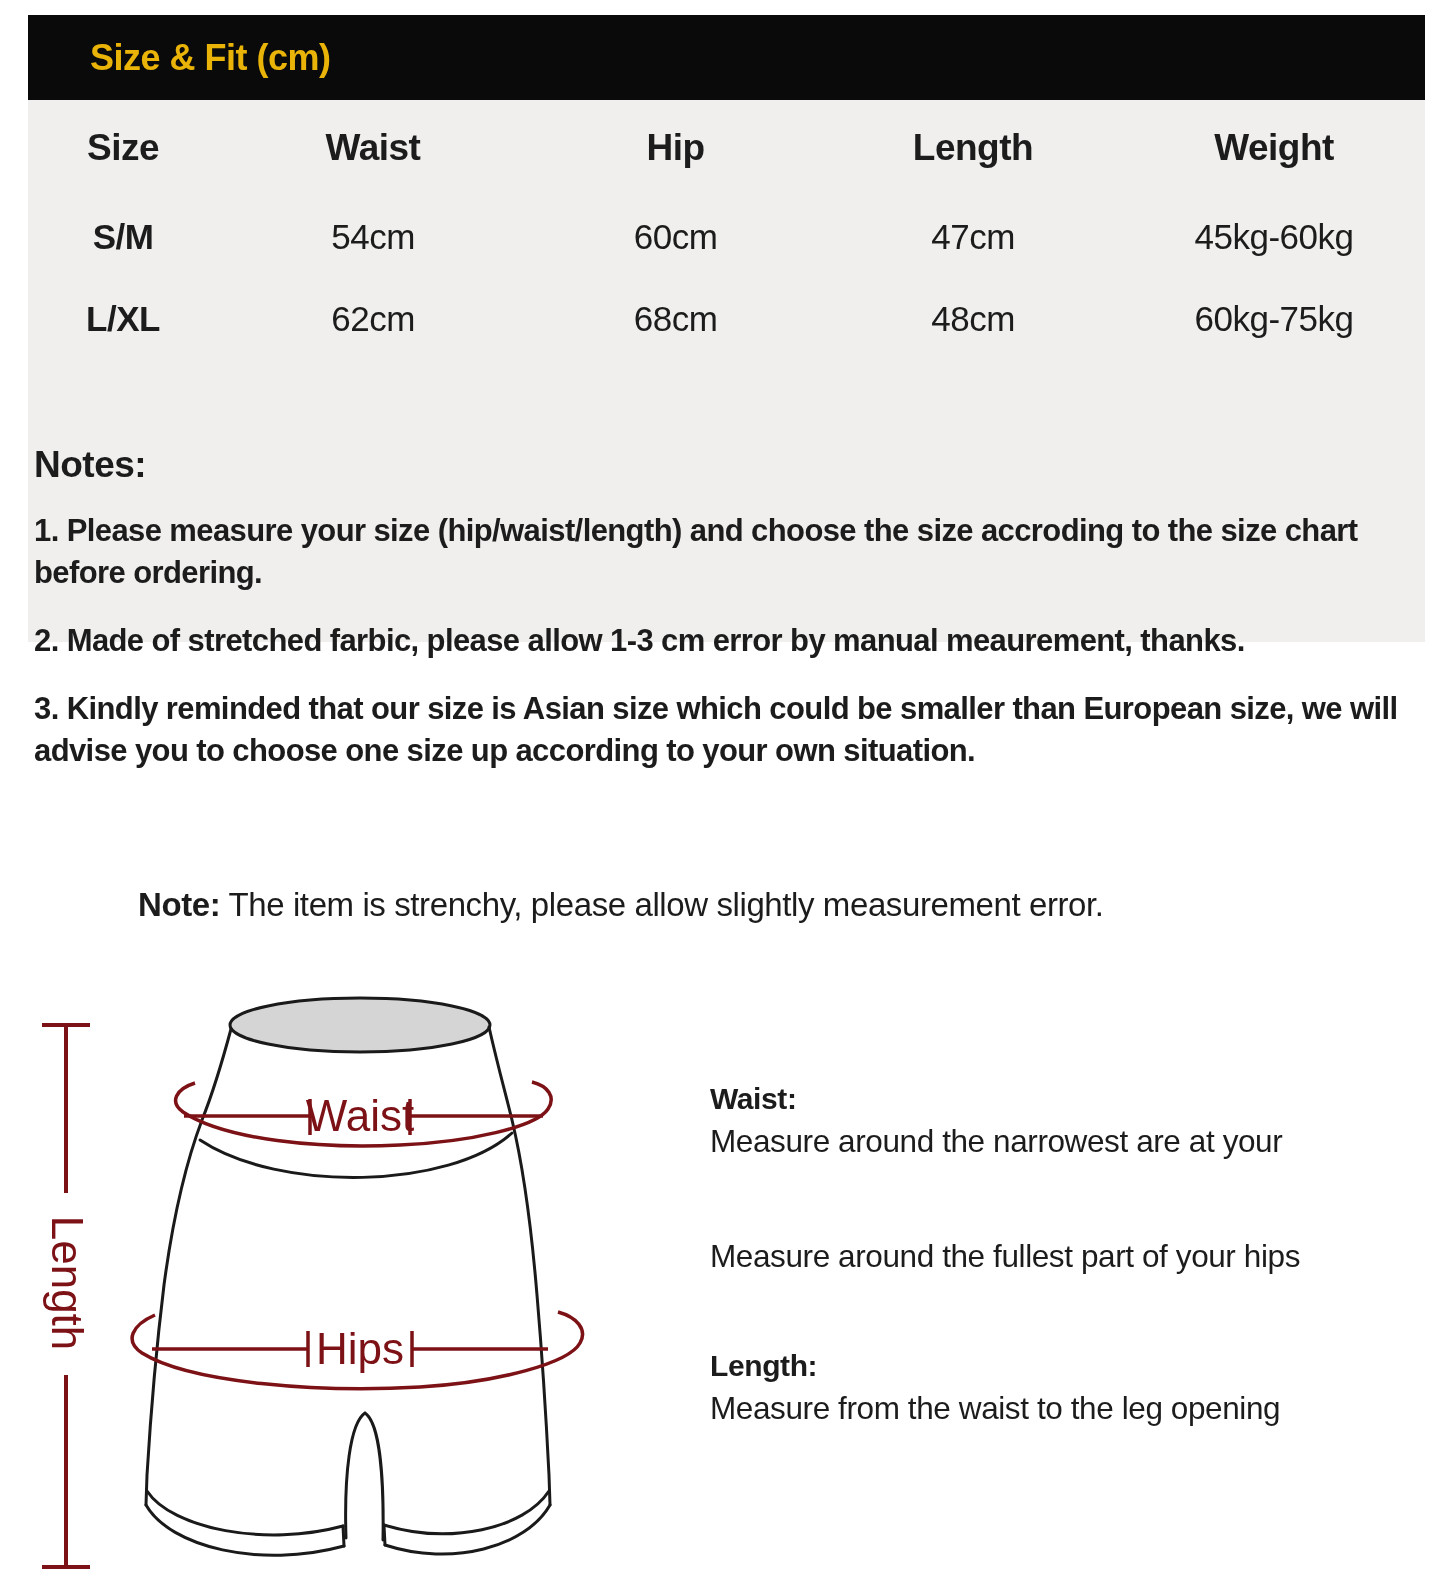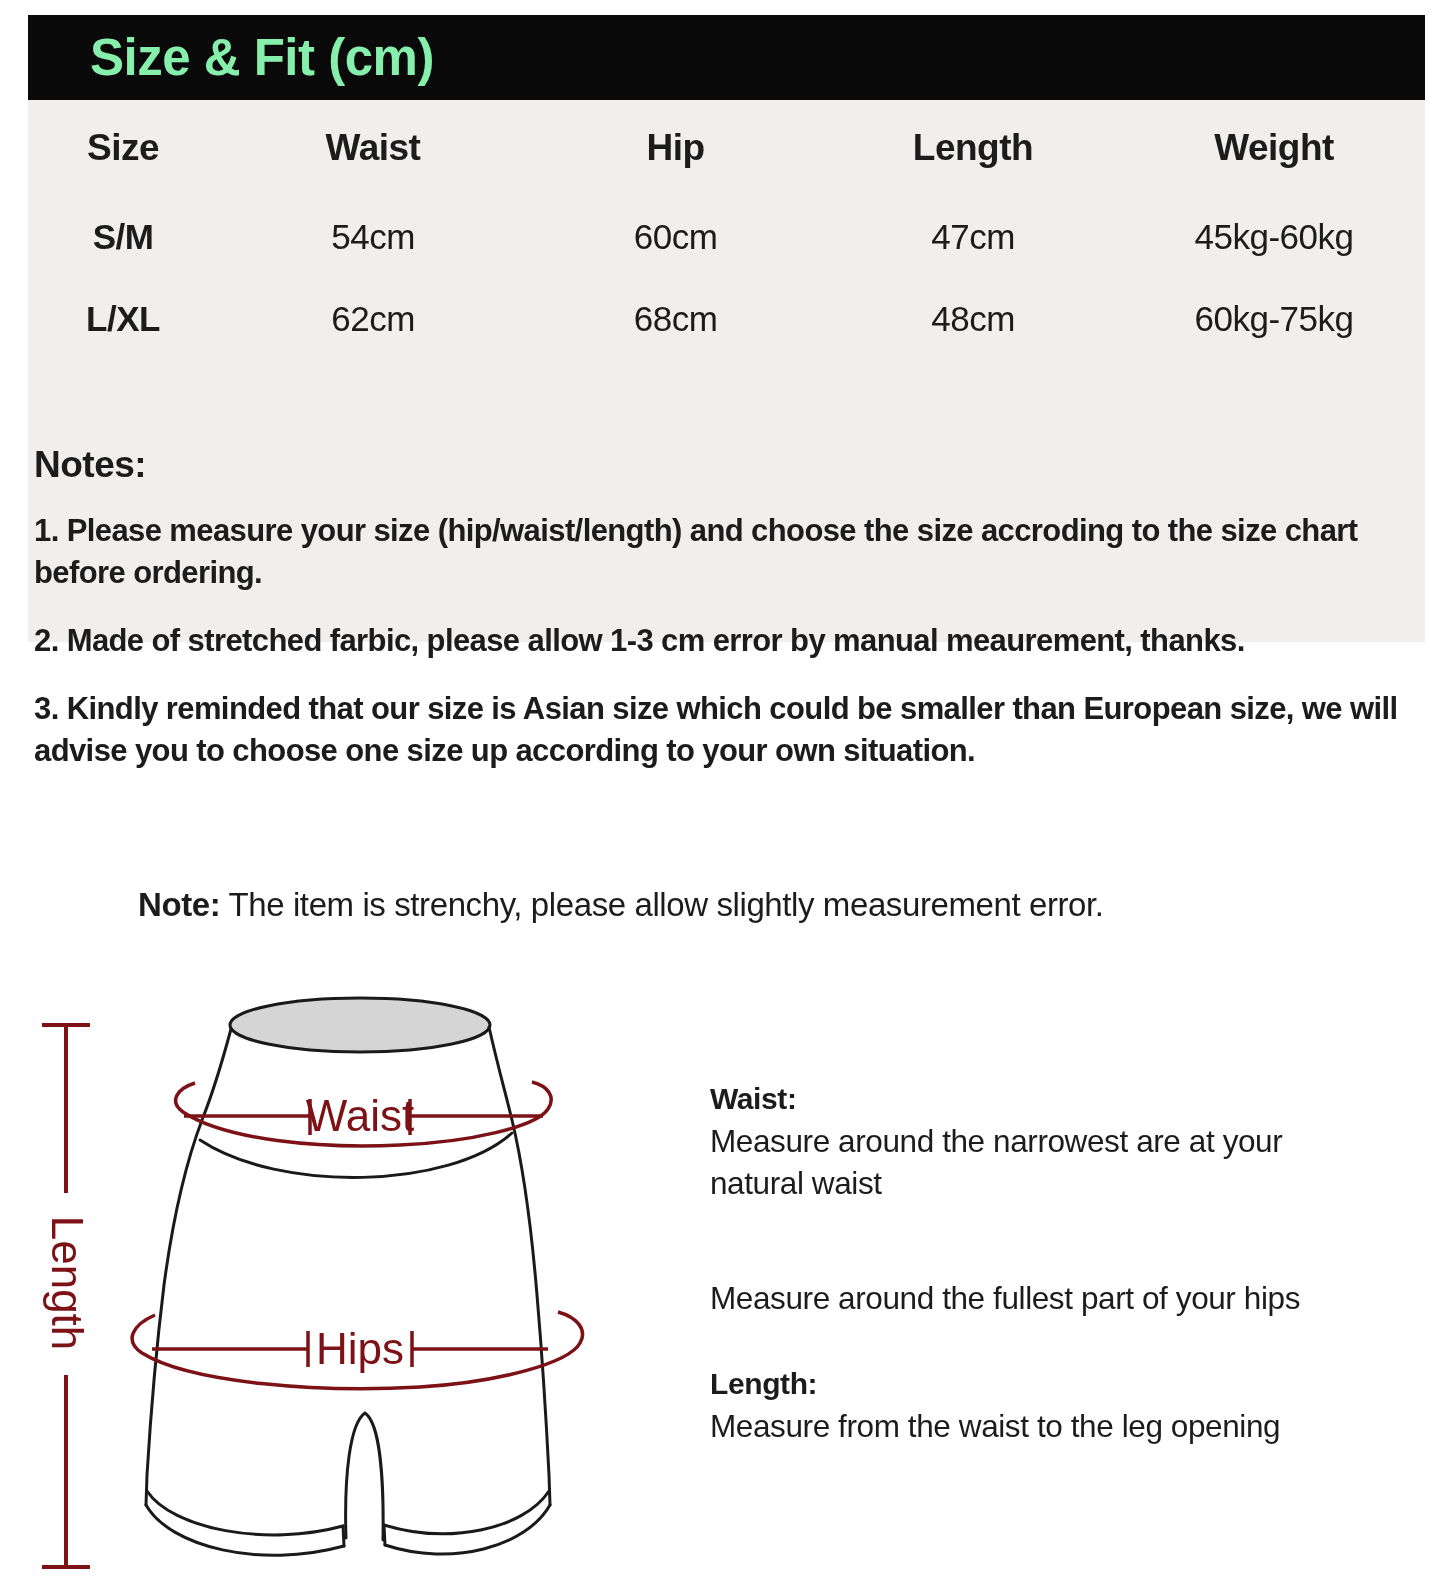--- a/index.html
+++ b/index.html
@@ -1,21 +1,21 @@
 <!DOCTYPE html>
 <html><head>
 <meta charset="utf-8">
 <style>
   html,body{margin:0;padding:0;background:#ffffff;}
   body{width:1445px;height:1589px;position:relative;overflow:hidden;
        font-family:"Liberation Sans",sans-serif;color:#1c1c1c;}
 
   .header-bar{position:absolute;left:28px;top:15px;width:1397px;height:85px;
     background:#0a0a0a;display:flex;align-items:center;box-sizing:border-box;padding-left:62px;}
-  .header-bar .title{color:#86efac;font-size:51px;font-weight:bold;letter-spacing:-0.5px;}
+  .header-bar .title{color:#eab308;font-size:36px;font-weight:bold;letter-spacing:-0.5px;}
 
   .panel{position:absolute;left:28px;top:100px;width:1397px;height:542px;background:#f0efee;}
 
   .size-table{position:absolute;left:0;top:0;width:1397px;
     display:grid;grid-template-columns:190px 310px 295px 300px 302px;
     grid-template-rows:96px 82px 82px;align-items:center;justify-items:center;}
   .size-table .th{font-size:37px;font-weight:bold;letter-spacing:-0.5px;}
   .size-table .td{font-size:35px;letter-spacing:-0.5px;}
   .size-table .td.size-col{font-weight:bold;}
 
@@ -28,21 +28,21 @@
   .note-line .nl-label{font-weight:bold;}
 
   .diagram{position:absolute;left:20px;top:975px;width:700px;height:614px;}
   .diagram svg{display:block;width:700px;height:614px;}
   .dg-text{font-family:"Liberation Sans",sans-serif;}
 
   .guide{position:absolute;left:710px;top:1082px;width:735px;}
   .guide-heading{font-size:30px;font-weight:bold;margin:0 0 4px 0;letter-spacing:-0.4px;}
   .guide-line{font-size:31.5px;line-height:42px;letter-spacing:-0.4px;}
   .guide-block-hips{margin-top:73px;}
-  .guide-block-length{margin-top:48px;}
+  .guide-block-length{margin-top:72px;}
 </style>
 </head>
 <body>
 
 <div class="header-bar">
   <span class="title">Size &amp; Fit (cm)</span>
 </div>
 
 <div class="panel">
 
@@ -126,21 +126,20 @@
       <path d="M392,374 H528"></path>
     </g>
     <text class="dg-text" x="340" y="389" fill="#7c1116" font-size="44" text-anchor="middle">Hips</text>
   </svg>
 </div>
 
 <div class="guide">
   <div class="guide-block">
     <div class="guide-heading">Waist:</div>
     <div class="guide-line">Measure around the narrowest are at your</div>
-    <div class="guide-line">natural waist</div>
   </div>
   <div class="guide-block guide-block-hips">
     <div class="guide-line">Measure around the fullest part of your hips</div>
   </div>
   <div class="guide-block guide-block-length">
     <div class="guide-heading">Length:</div>
     <div class="guide-line">Measure from the waist to the leg opening</div>
   </div>
 </div>
 

